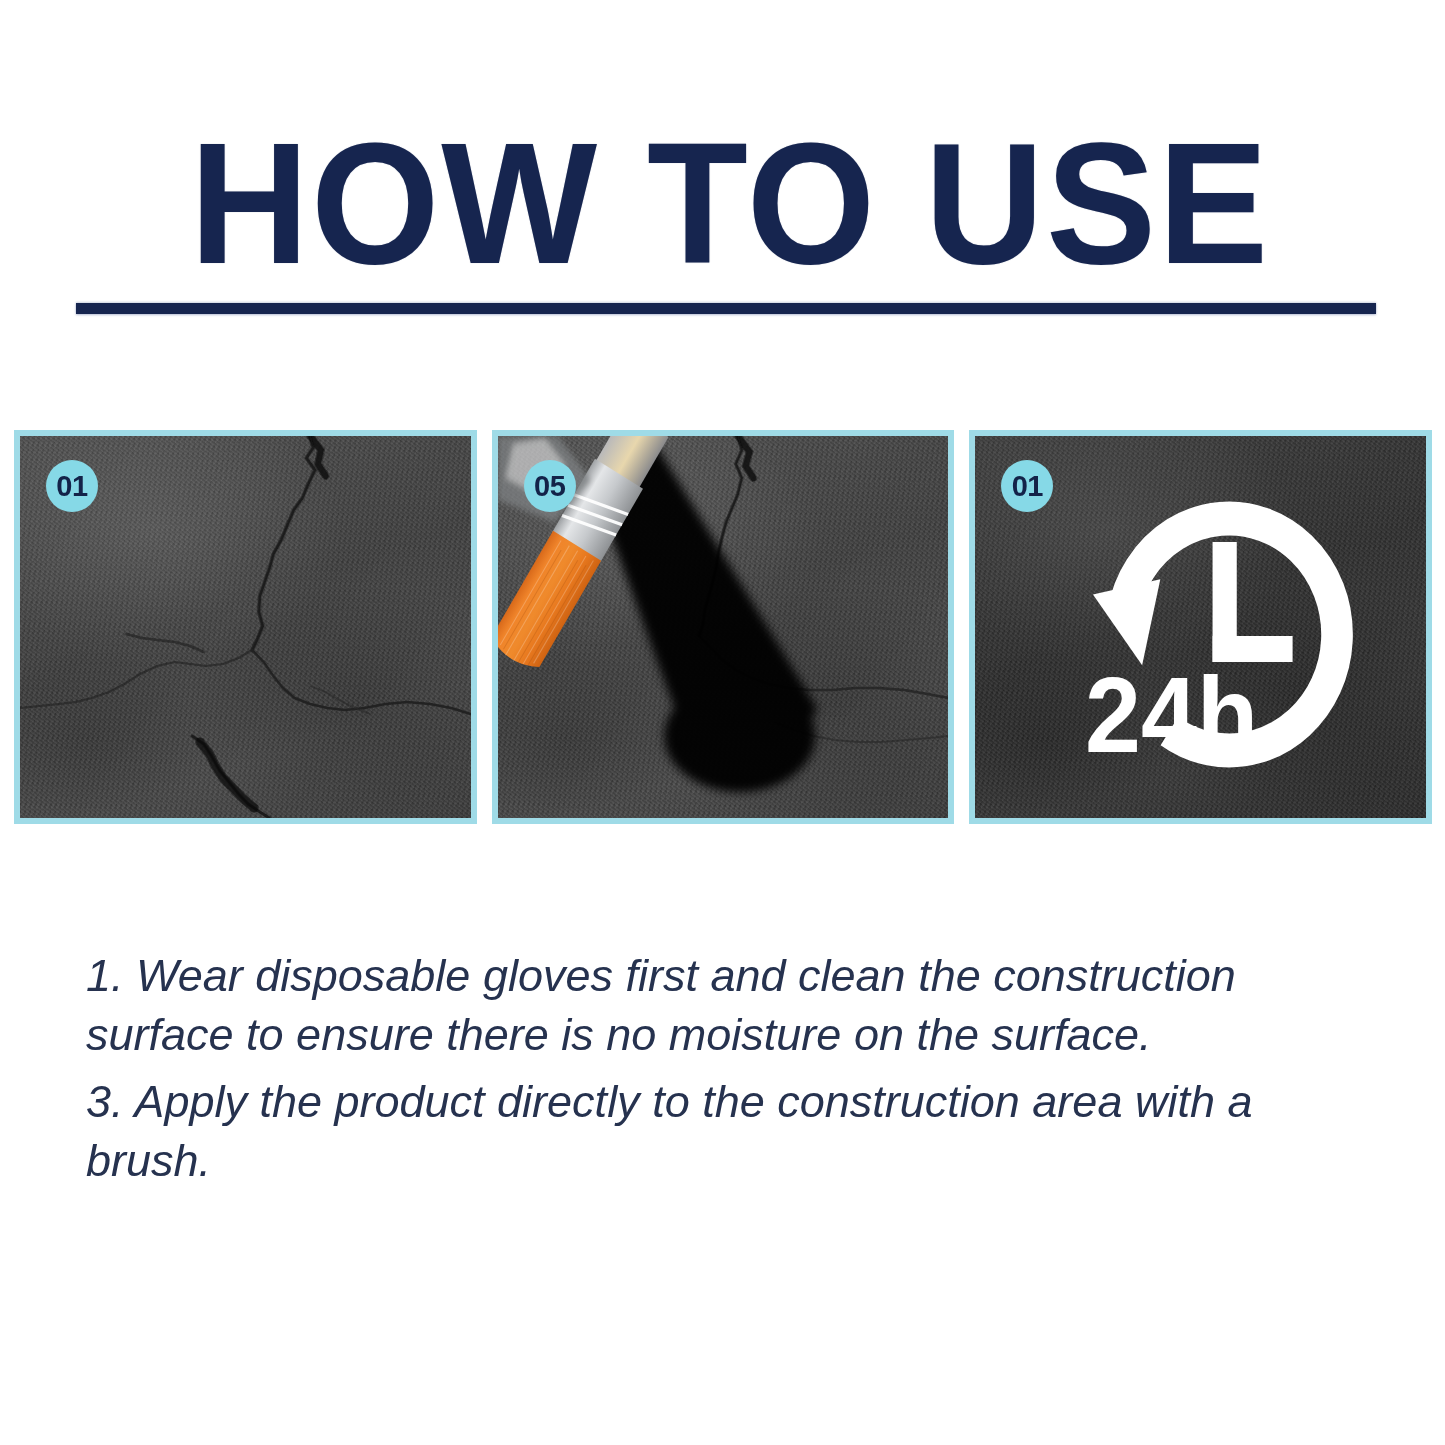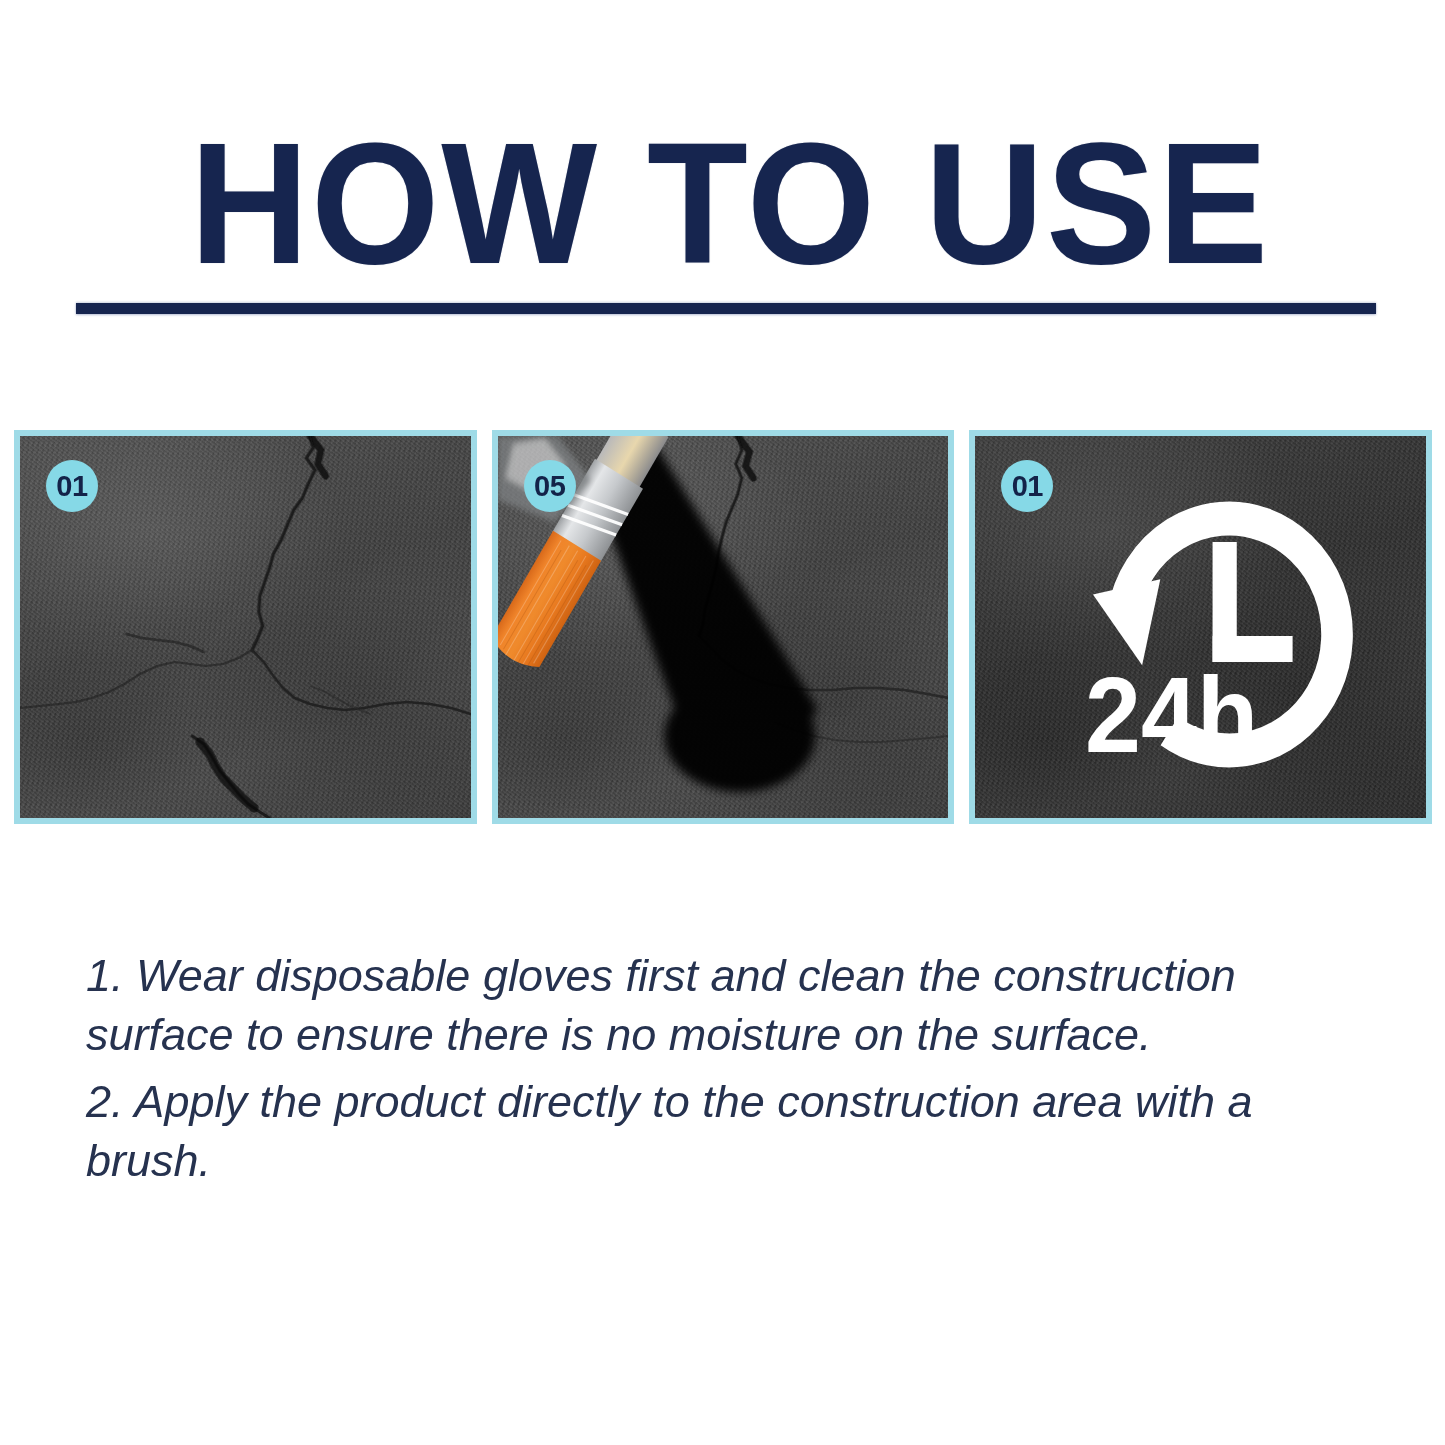--- a/index.html
+++ b/index.html
@@ -283,14 +283,14 @@
         <text x="100" y="316" font-family="Liberation Sans, sans-serif" font-size="108" font-weight="bold" fill="#ffffff">24h</text>
       </svg>
     </div>
 
     <div class="step-badge">01</div>
   </div>
 </div>
 
 <div class="instructions">
   <p>1. Wear disposable gloves first and clean the construction surface to ensure there is no moisture on the surface.</p>
-  <p>2. Apply the product directly to the construction area with a brush.</p>
+  <p>3. Apply the product directly to the construction area with a brush.</p>
 </div>
 
 </body></html>

